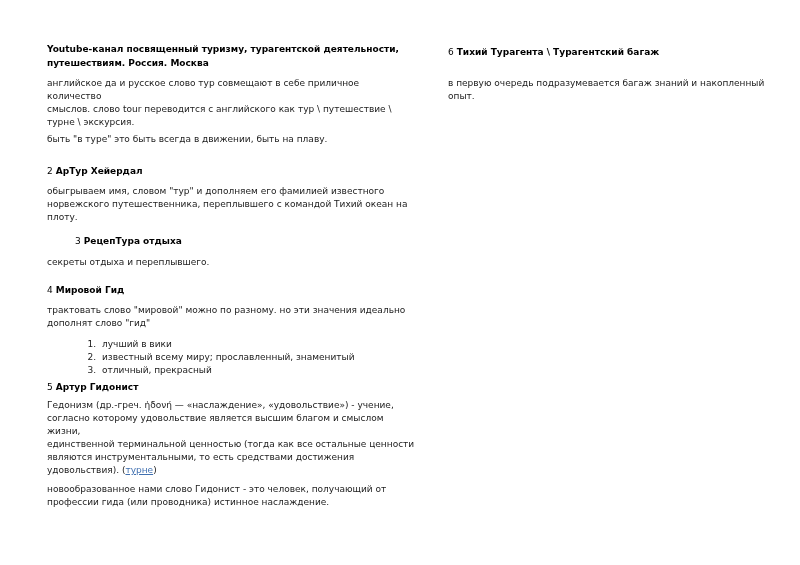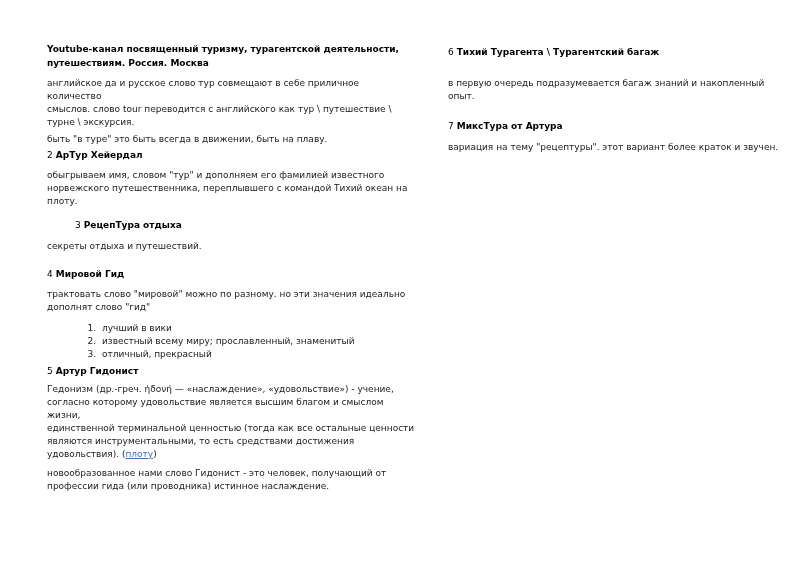--- a/index.html
+++ b/index.html
@@ -53,21 +53,21 @@
     font-weight: bold;
   }
   .para {
     white-space: pre-line;
     margin: 0;
   }
   
   .mt-h1  { margin-top: 8px; }
   .mt-p1  { margin-top: 7px; }
   .mt-p2  { margin-top: 4px; }
-  .mt-h2  { margin-top: 3px; }
+  .mt-h2  { margin-top: 19px; }
   .mt-p3  { margin-top: 7px; }
   .mt-h3  { margin-top: 11px; margin-left: 28px; }
   .mt-p4  { margin-top: 8px; }
   .mt-h4  { margin-top: 15px; }
   .mt-p5  { margin-top: 7px; }
   .mt-list{ margin-top: 8px; }
   .mt-h5  { margin-top: 4px; }
   .mt-p6  { margin-top: 5px; }
   .mt-p7  { margin-top: 6px; }
   .mt-rp1 { margin-top: 18px; }
@@ -107,54 +107,50 @@
 
     <div>
       <div class="sec-h mt-h2"><span class="num">2</span><span class="ht">АрТур Хейердал</span></div>
       <div class="para mt-p3">обыгрываем имя, словом "тур" и дополняем его фамилией известного
 норвежского путешественника, переплывшего с командой Тихий океан на
 плоту.</div>
     </div>
 
     <div>
       <div class="sec-h mt-h3"><span class="num">3</span><span class="ht">РецепТура отдыха</span></div>
-      <div class="para mt-p4">секреты отдыха и путешествий.</div>
+      <div class="para mt-p4">секреты отдыха и переплывшего.</div>
     </div>
 
     <div>
       <div class="sec-h mt-h4"><span class="num">4</span><span class="ht">Мировой Гид</span></div>
       <div class="para mt-p5">трактовать слово "мировой" можно по разному. но эти значения идеально
 дополнят слово "гид"</div>
       <ol class="meanings mt-list">
         <li>лучший в вики</li>
         <li>известный всему миру; прославленный, знаменитый</li>
         <li>отличный, прекрасный</li>
       </ol>
     </div>
 
     <div>
       <div class="sec-h mt-h5"><span class="num">5</span><span class="ht">Артур Гидонист</span></div>
       <div class="para mt-p6"><span>Гедонизм (др.-греч. ἡδονή — «наслаждение», «удовольствие») - учение,
 согласно которому удовольствие является высшим благом и смыслом жизни,
 единственной терминальной ценностью (тогда как все остальные ценности
 являются инструментальными, то есть средствами достижения
-удовольствия). (</span><a class="wiki-link">плоту</a><span>)</span></div>
+удовольствия). (</span><a class="wiki-link">турне</a><span>)</span></div>
       <div class="para mt-p7">новообразованное нами слово Гидонист - это человек, получающий от
 профессии гида (или проводника) истинное наслаждение.</div>
     </div>
 
   </div>
 
   <div class="col col-right">
 
     <div>
       <div class="sec-h"><span class="num">6</span><span class="ht">Тихий Турагента \ Турагентский багаж</span></div>
       <div class="para mt-rp1">в первую очередь подразумевается багаж знаний и накопленный опыт.</div>
     </div>
 
-    <div>
-      <div class="sec-h mt-rh7"><span class="num">7</span><span class="ht">МиксТура от Артура</span></div>
-      <div class="para mt-rp2">вариация на тему "рецептуры". этот вариант более краток и звучен.</div>
-    </div>
 
   </div>
 
 </div>
 
 </body></html>

